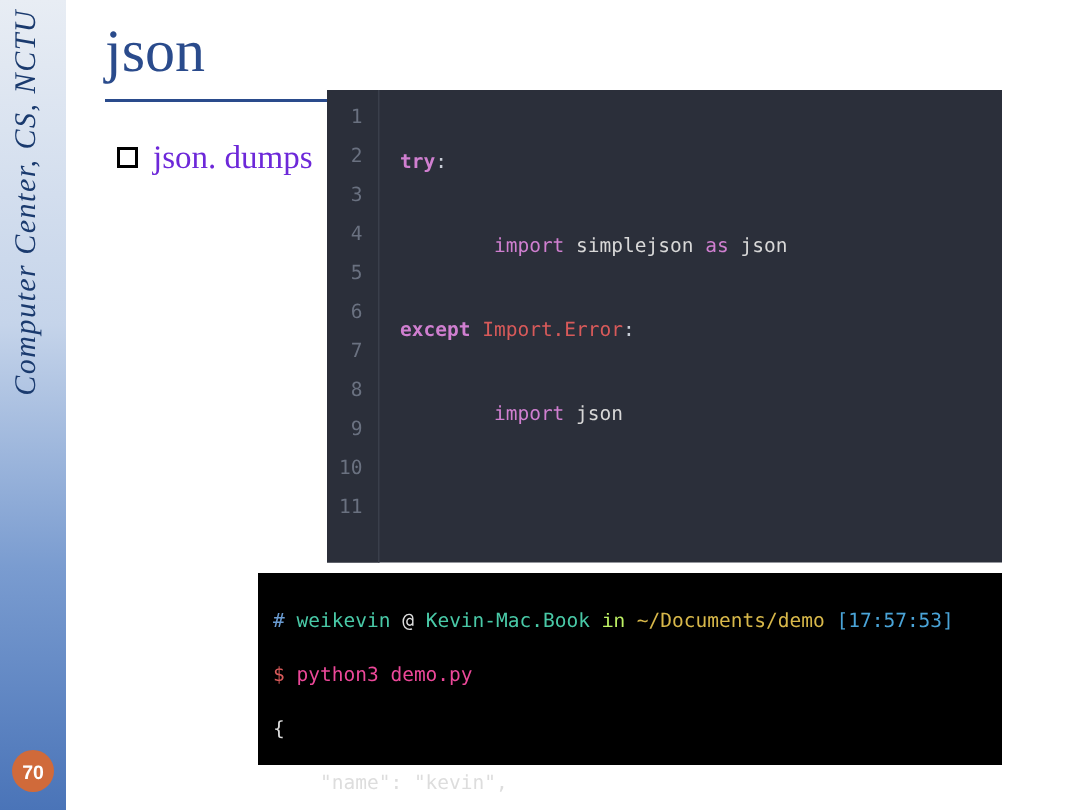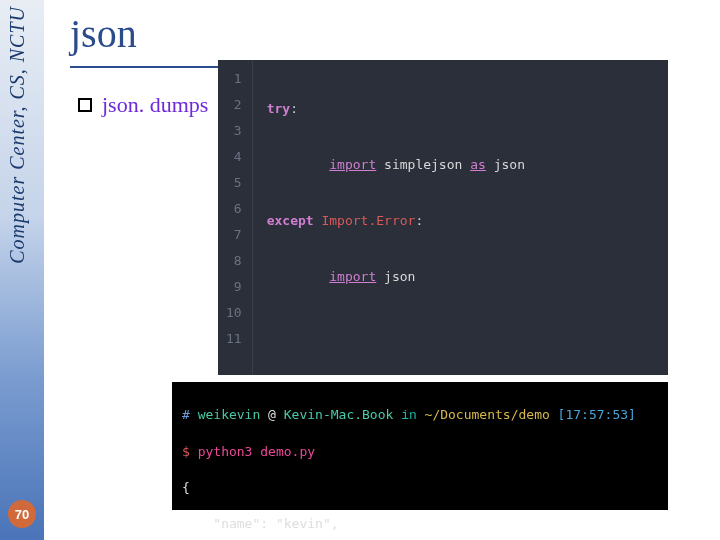--- a/index.html
+++ b/index.html
@@ -101,21 +101,21 @@
     border-right: 1px solid #3a3f4b;
     user-select: none;
   }
   .gutter div { height: 26px; line-height: 26px; }
   .code {
     padding: 6px 0 6px 14px;
     white-space: pre;
   }
   .code div { height: 26px; line-height: 26px; }
   .kw { color: #d07fd0; font-weight: 600; }
-  .kw2 { color: #d07fd0; text-decoration: underline; }
+  .kw2 { color: #d07fd0; }
   .mod { color: #d8d8d8; margin-top: 32px; }
   .str { color: #9bc76b; }
   .err { color: #d85a5a; }
   .punct { color: #c8cdd6; }
   .dim { color: #c8cdd6; }
   
   .terminal {
     position: absolute;
     left: 172px;
     top: 382px;
@@ -126,21 +126,21 @@
     font-size: 13px;
     color: #ddd;
     padding: 6px 10px;
     white-space: pre;
     line-height: 18px;
   }
   .t-hash { color: #6a9bd1; }
   .t-user { color: #49c9a7; }
   .t-at { color: #ddd; }
   .t-host { color: #49c9a7; }
-  .t-in { color: #14b8a6; font-family: Liberation Mono, monospace; }
+  .t-in { color: #bef264; font-family: Liberation Mono, monospace; }
   .t-path { color: #d8b84a; }
   .t-time { color: #4aa4d8; }
   .t-dollar { color: #d85a5a; }
   .t-cmd { color: #ec4899; }
   .t-out { color: #ddd; }
   .t-key { color: #ddd; }
 </style>
 </head>
 <body>
 

